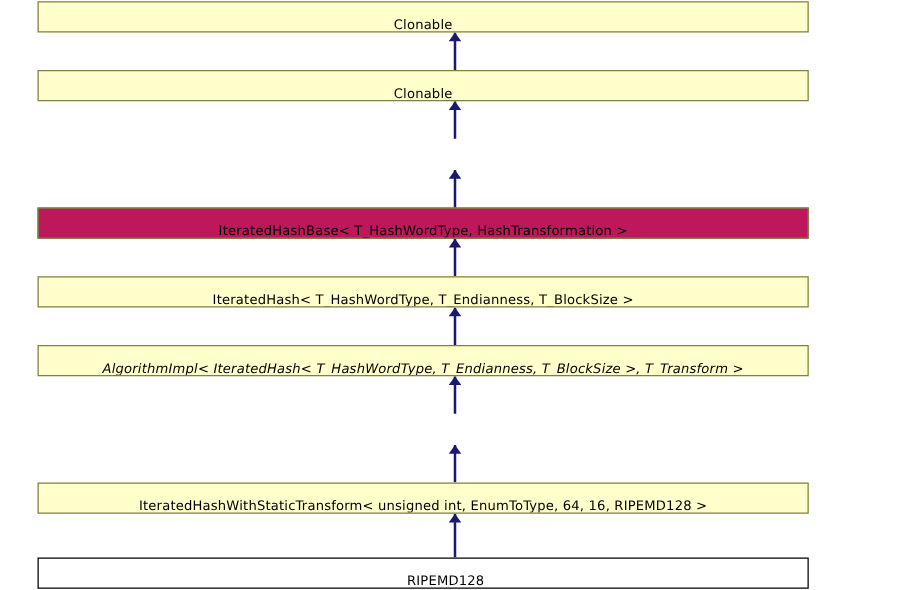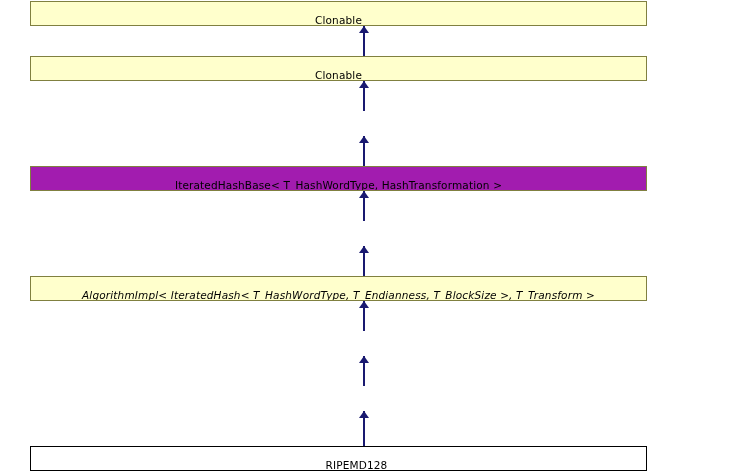--- a/index.html
+++ b/index.html
@@ -81,22 +81,28 @@
     <div class="edge" style="top: 356px; height: 30px; background: rgb(25, 25, 112);"></div>
     <div class="arrowhead" style="top: 356px; border-bottom-color: rgb(25, 25, 112);"></div>
     <div class="edge" style="top: 411px; height: 35px; background: rgb(25, 25, 112);"></div>
     <div class="arrowhead" style="top: 411px; border-bottom-color: rgb(25, 25, 112);"></div>
     <div class="node" style="top: 1px; background: rgb(255, 255, 204); border-color: rgb(128, 128, 64);">
       <span class="node-label" style="color: rgb(0, 0, 0);">Clonable</span>
     </div>
     <div class="node" style="top: 56px; background: rgb(255, 255, 204); border-color: rgb(128, 128, 64);">
       <span class="node-label" style="color: rgb(0, 0, 0);">Clonable</span>
     </div>
-    <div class="node" style="top: 166px; background: #a21caf; border-color: rgb(128, 128, 64);">
+    <div class="node" style="top: 166px; background: #be185d; border-color: rgb(128, 128, 64);">
       <span class="node-label" style="color: rgb(0, 0, 0);">IteratedHashBase&lt; T_HashWordType, HashTransformation &gt;</span>
+    </div>
+    <div class="node" style="top: 221px; background: rgb(255, 255, 204); border-color: rgb(128, 128, 64);">
+      <span class="node-label" style="color: rgb(0, 0, 0);">IteratedHash&lt; T_HashWordType, T_Endianness, T_BlockSize &gt;</span>
     </div>
     <div class="node" style="top: 276px; background: rgb(255, 255, 204); border-color: rgb(128, 128, 64);">
       <span class="node-label" style="color: rgb(0, 0, 0); font-style: italic;">AlgorithmImpl&lt; IteratedHash&lt; T_HashWordType, T_Endianness, T_BlockSize &gt;, T_Transform &gt;</span>
+    </div>
+    <div class="node" style="top: 386px; background: rgb(255, 255, 204); border-color: rgb(128, 128, 64);">
+      <span class="node-label" style="color: rgb(0, 0, 0);">IteratedHashWithStaticTransform&lt; unsigned int, EnumToType, 64, 16, RIPEMD128 &gt;</span>
     </div>
     <div class="node leaf" style="top: 446px; background: rgb(255, 255, 255); border-color: rgb(0, 0, 0);">
       <span class="node-label" style="color: rgb(0, 0, 0);">RIPEMD128</span>
     </div>
   </div>
 
 </body></html>

